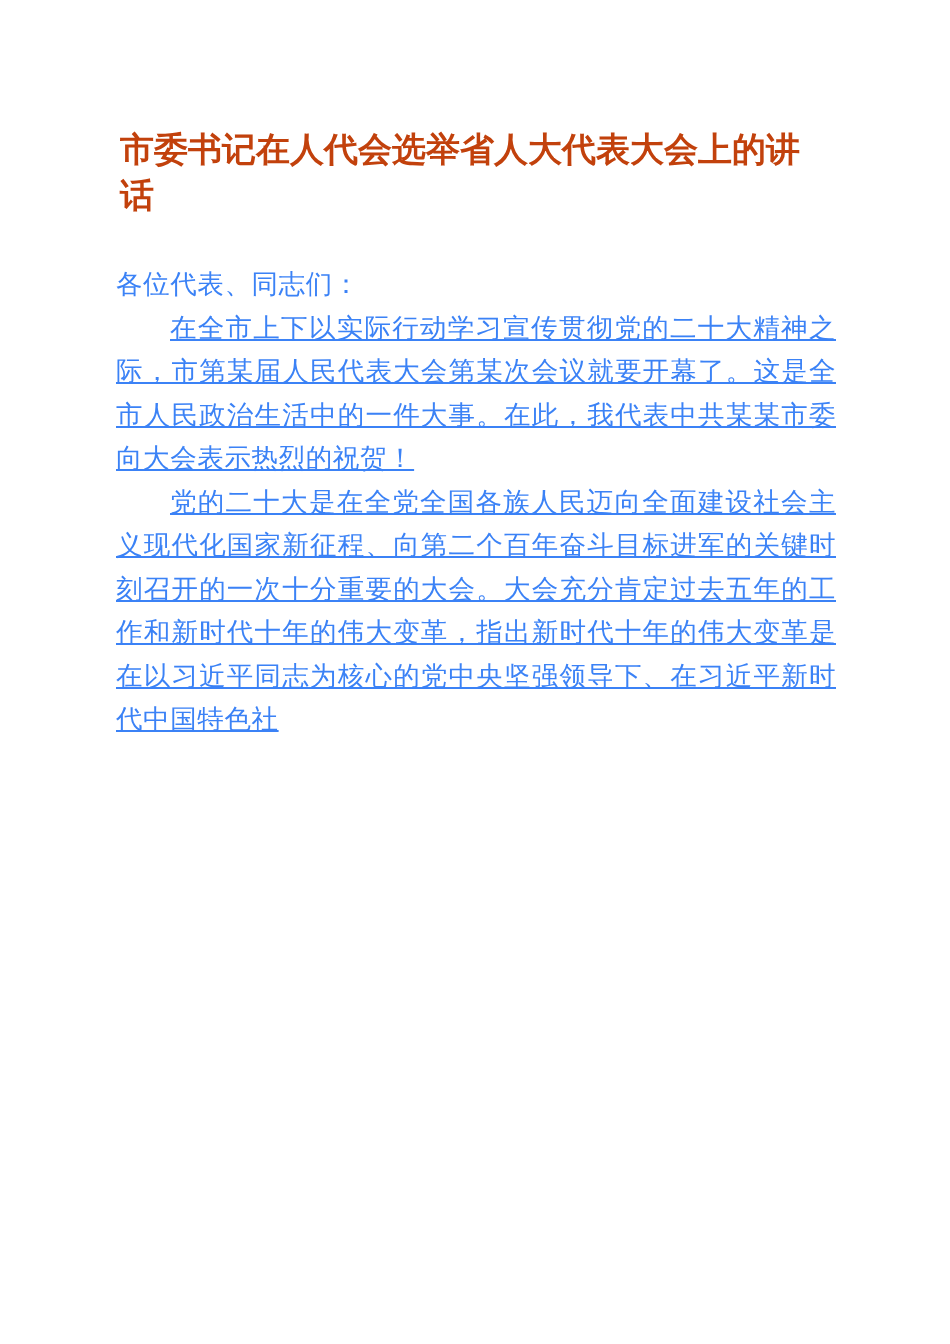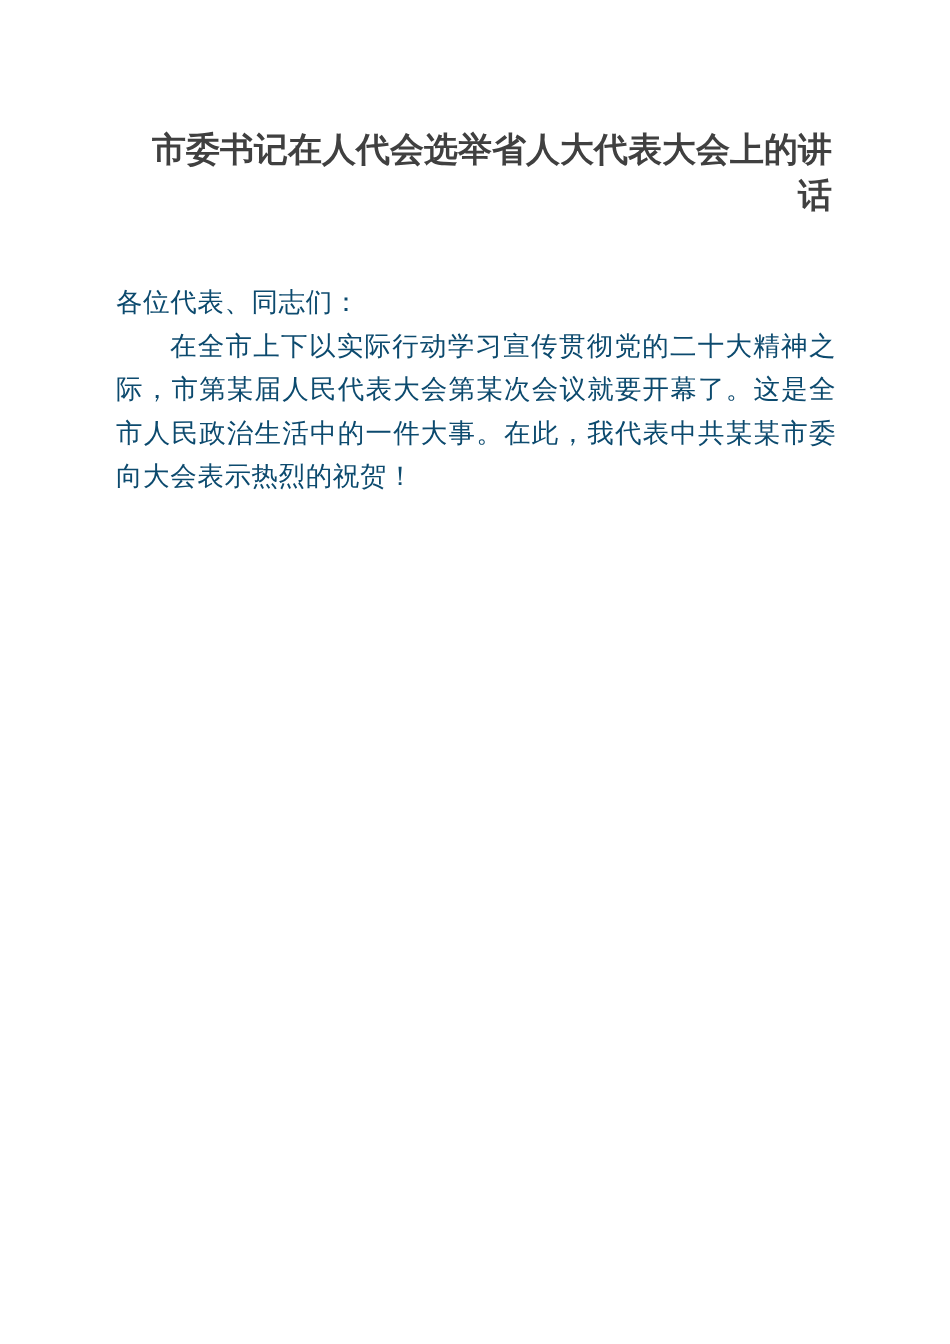--- a/index.html
+++ b/index.html
@@ -20,56 +20,58 @@
     position: absolute;
     left: 116px;
     top: 126px;
     width: 720px;
   }
   .doc-title {
     font-family: "DejaVu Serif", "Liberation Serif", serif;
     font-weight: bold;
     font-size: 34px;
     line-height: 46px;
-    color: #404040;
-    text-align: right;
+    color: #c2410c;
+    text-align: left;
     letter-spacing: 0px;
     margin: 0 0 0 0;
     padding: 0 4px;
   }
   .body-text {
-    margin-top: 62px;
+    margin-top: 44px;
     font-family: "DejaVu Sans", "Liberation Sans", sans-serif;
     font-size: 26.5px;
     line-height: 43.5px;
-    color: #0c4a6e;
+    color: #3b82f6;
     text-align: justify;
     text-justify: inter-ideograph;
     letter-spacing: 0.6px;
   }
   .body-text p {
     margin: 0;
     padding: 0;
     text-align: justify;
     text-justify: inter-ideograph;
   }
   .body-text p.indent {
     text-indent: 54px;
+    text-decoration: underline;
   }
   .body-text p.noindent {
     text-indent: 0;
   }
 </style>
 </head>
 <body>
 
 <div class="page">
   <div class="doc-body">
 
     <h1 class="doc-title">市委书记在人代会选举省人大代表大会上的讲话</h1>
 
     <div class="body-text">
       <p class="noindent">各位代表、同志们：</p>
       <p class="indent">在全市上下以实际行动学习宣传贯彻党的二十大精神之际，市第某届人民代表大会第某次会议就要开幕了。这是全市人民政治生活中的一件大事。在此，我代表中共某某市委向大会表示热烈的祝贺！</p>
+      <p class="indent">党的二十大是在全党全国各族人民迈向全面建设社会主义现代化国家新征程、向第二个百年奋斗目标进军的关键时刻召开的一次十分重要的大会。大会充分肯定过去五年的工作和新时代十年的伟大变革，指出新时代十年的伟大变革是在以习近平同志为核心的党中央坚强领导下、在习近平新时代中国特色社</p>
     </div>
 
   </div>
 </div>
 
 </body></html>

